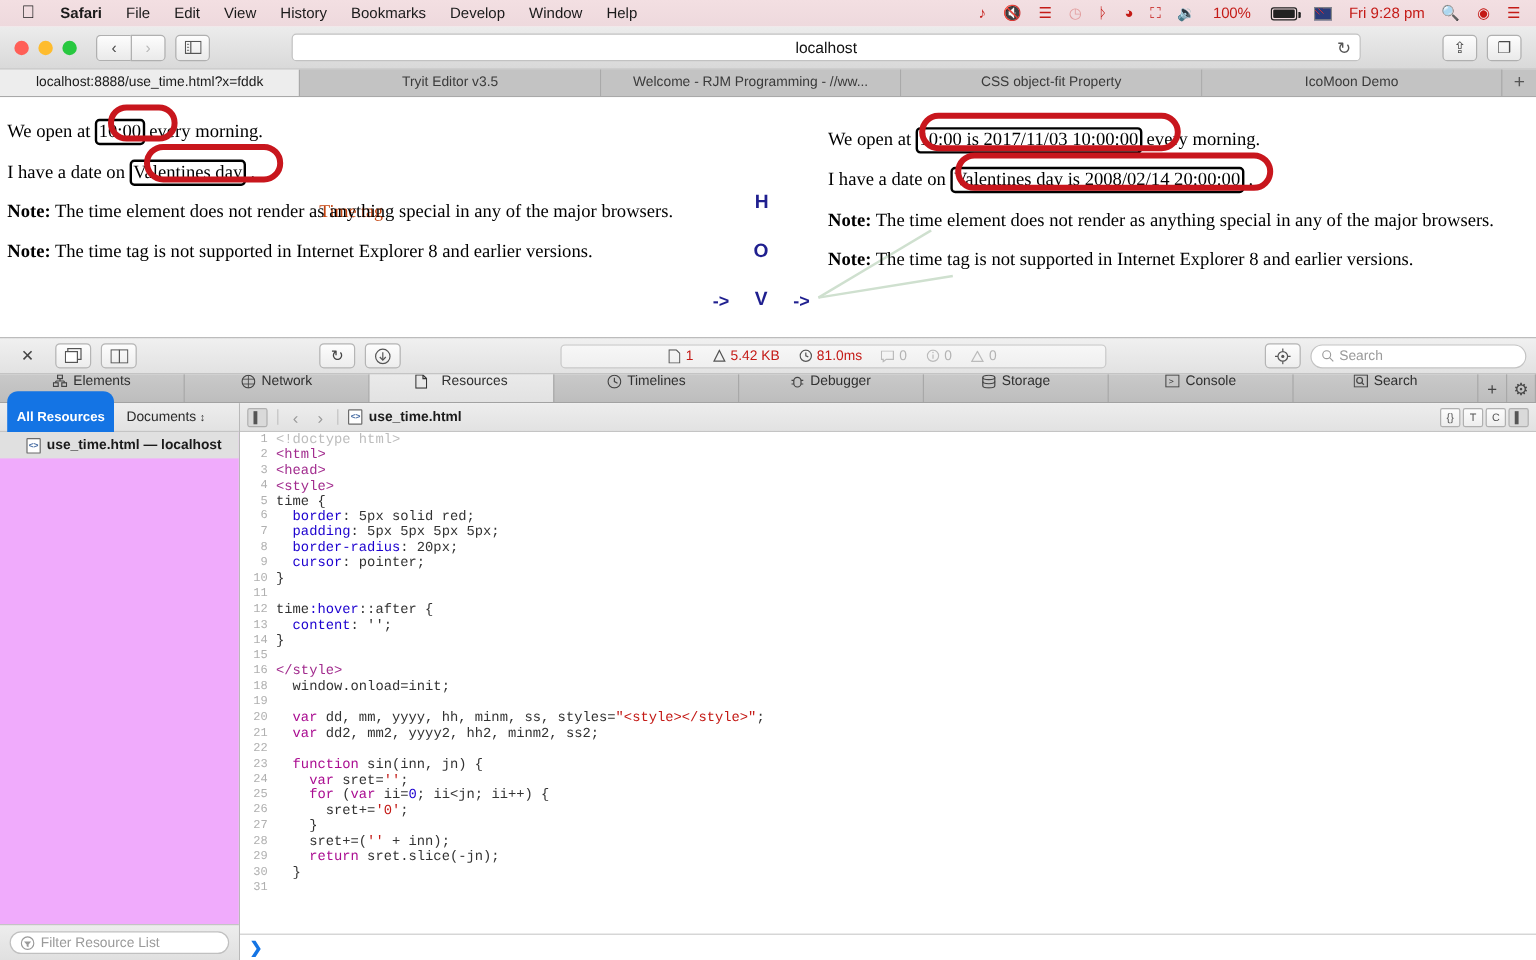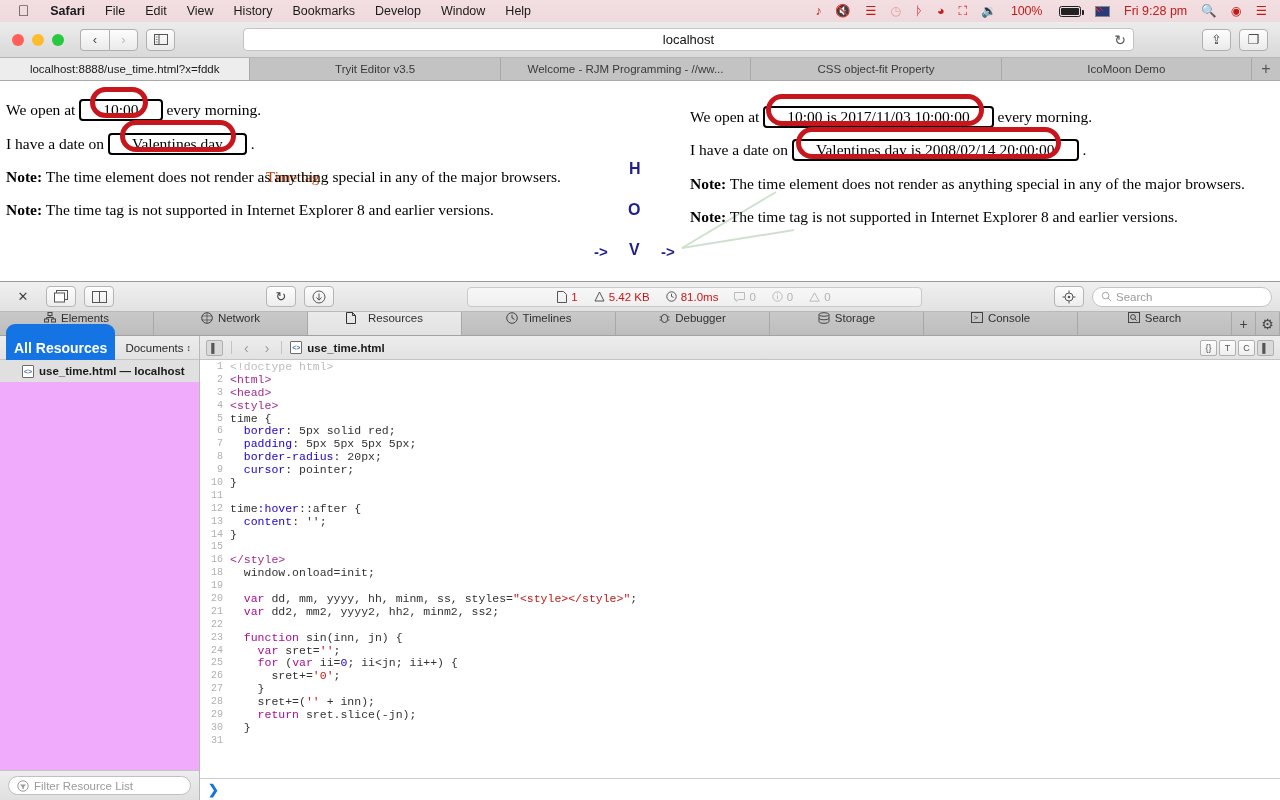--- a/index.html
+++ b/index.html
@@ -98,21 +98,21 @@
     font-family: "Liberation Serif", serif;
   }
   #page .col {
     position: absolute; top: 0;
   }
   #page .colL { left: 6px; width: 580px; }
   #page .colR { left: 684px; width: 590px; }
   #page p { font-size: 15.5px; color: #000; line-height: 1; }
   #page .ln1 { position: absolute; }
   .tline {
-    border: 2.5px solid #000; border-radius: 4px; padding: 1px 22px;
+    border: 2.5px solid #000; border-radius: 4px; padding: 1px 1px;
     display: inline-block;
   }
   .redring {
     position: absolute;
     border: 5px solid #c8161d; border-radius: 22px;
     pointer-events: none;
   }
   .timetag-label {
     position: absolute; color: #c2410c; font-size: 15px;
     font-family: "Liberation Serif", serif;
@@ -177,21 +177,21 @@
   #insp-body { flex: 1; display: flex; min-height: 0; }
 
   
   #sidebar { width: 200px; border-right: 1px solid #b9b9b9; display: flex; flex-direction: column; background: #f0f0f0; }
   #sb-filterbar {
     height: 24px; background: linear-gradient(180deg,#ededed,#e2e2e2);
     border-bottom: 1px solid #c4c4c4;
     display: flex; align-items: center; padding: 0 6px; gap: 10px;
   }
   .pill {
-    background: #1474e4; color: #fff; font-size: 14px;
+    background: #1474e4; color: #fff; font-size: 11px;
     border-radius: 9px; padding: 16px 8px; font-weight: bold;
   }
   .sb-scope { font-size: 11.5px; color: #2a2a2a; display: flex; align-items: center; gap: 3px; }
   #sb-list { flex: 1; background: #f0abfc; }
   .sb-row {
     height: 22px; display: flex; align-items: center; gap: 5px;
     padding-left: 22px; font-size: 11.5px; color: #1a1a1a;
     background: #e0e0e0; font-weight: bold;
   }
   .doc-ico {

